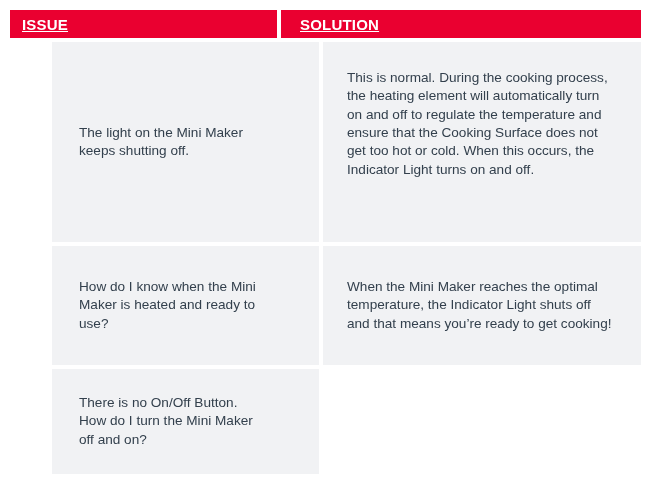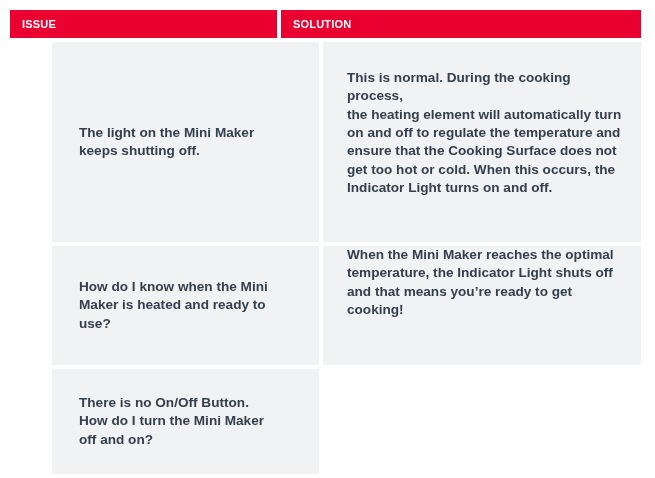--- a/index.html
+++ b/index.html
@@ -49,29 +49,30 @@
   .header-cell.col-issue {
     flex: 0 0 267px;
     padding-left: 12px;
   }
   .header-gap {
     flex: 0 0 4px;
     background: #ffffff;
   }
   .header-cell.col-solution {
     flex: 1 1 auto;
-    padding-left: 12px;
+    padding-left: 19px;
   }
   .header-label {
     color: #ffffff;
-    font-size: 11px;
+    font-size: 15px;
     font-weight: bold;
     letter-spacing: 0.2px;
     line-height: 1;
     white-space: nowrap;
+    text-decoration: underline;
   }
 
   
   .body-rows {
     flex: 1 1 auto;
     display: flex;
     flex-direction: column;
   }
   .data-row {
     display: flex;
@@ -83,35 +84,35 @@
   .row-1 { flex: 0 0 200px; }
   .row-2 { flex: 0 0 119px; }
   .row-3 { flex: 0 0 105px; }
 
   .cell {
     background: #f1f2f4;
     box-sizing: border-box;
     display: flex;
     flex-direction: column;
     overflow: hidden;
-    font-weight: bold;
   }
   .cell.col-issue {
     flex: 0 0 267px;
     padding: 0 14px 0 27px;
     justify-content: center;
     margin-left: 42px;
   }
   .cell-gap {
     flex: 0 0 4px;
     background: #ffffff;
   }
   .cell.col-solution {
     flex: 1 1 auto;
     padding: 0 18px 0 24px;
+    justify-content: center;
   }
 
   
   .row-1 .cell.col-solution {
     justify-content: flex-start;
     padding-top: 27px;
   }
 
   .cell-text {
     color: #33404d;

